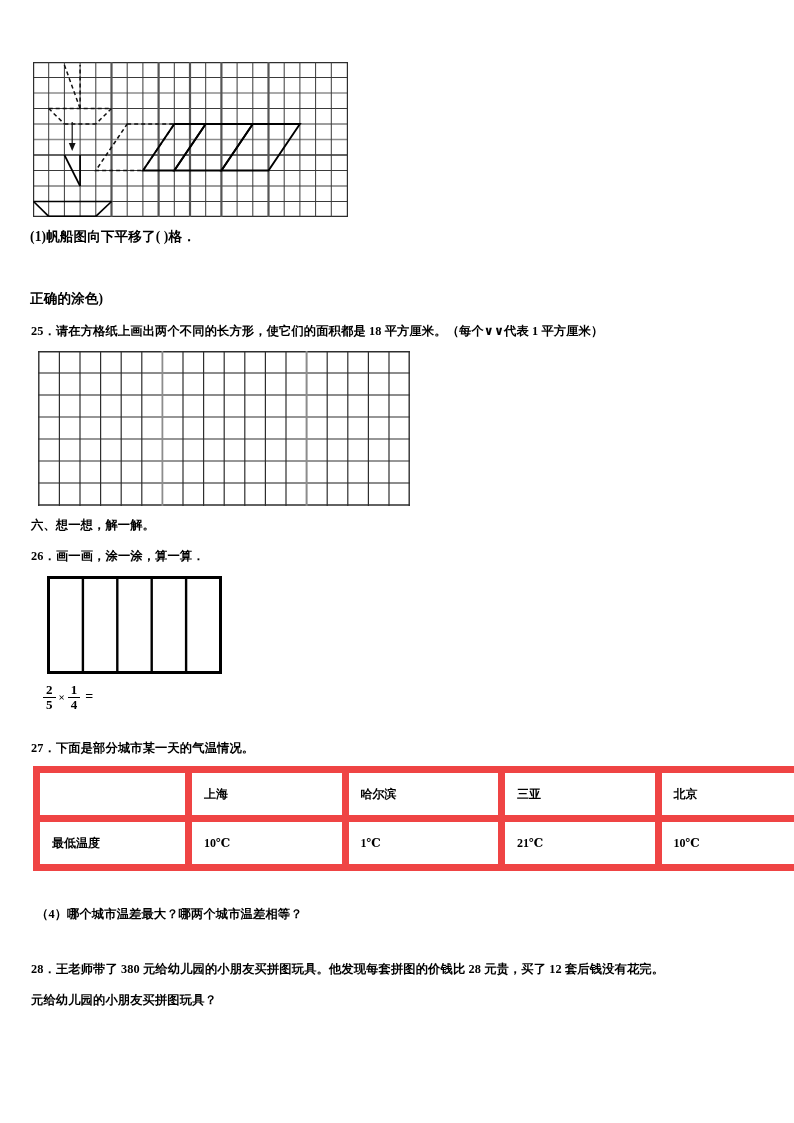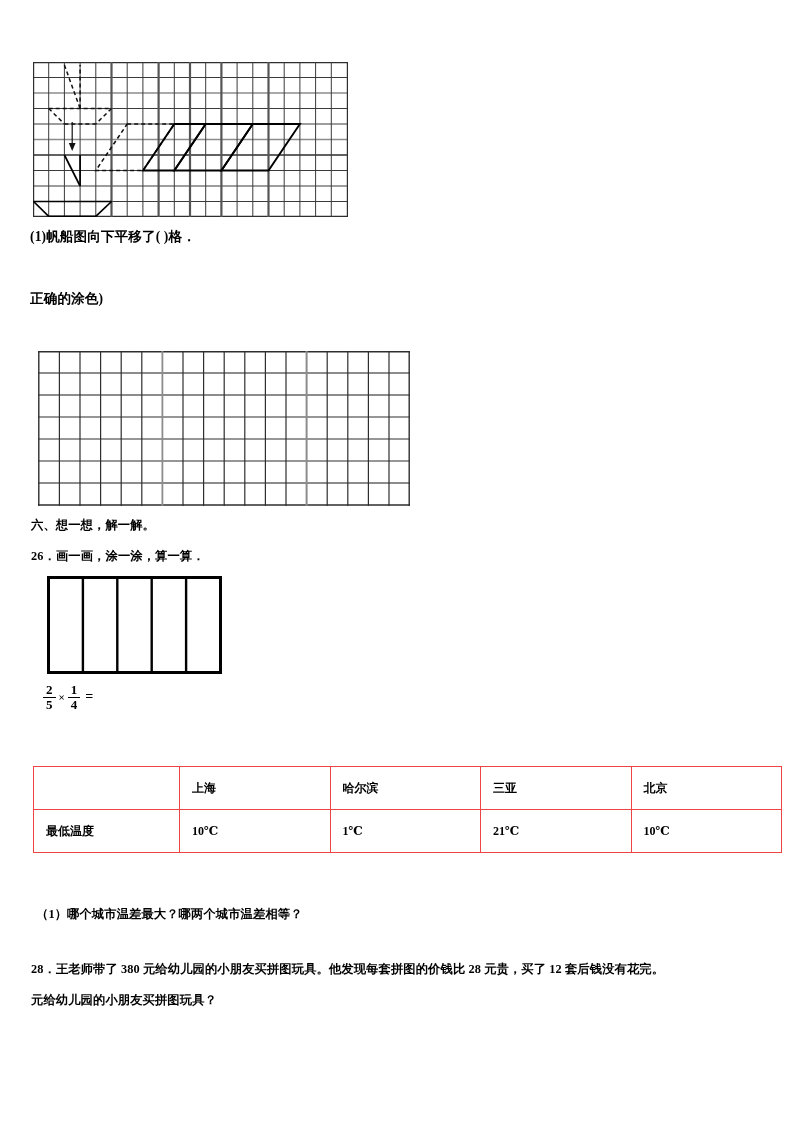--- a/index.html
+++ b/index.html
@@ -92,21 +92,21 @@
   
   #temp-table {
     position: absolute;
     left: 33px;
     top: 766px;
     width: 623px;
     border-collapse: collapse;
     table-layout: fixed;
   }
   #temp-table td {
-    border: 1px solid #ef4444;
+    border: 7px solid #ef4444;
     height: 42px;
     padding: 0 12px;
     font-size: 12px;
     font-weight: 700;
     vertical-align: middle;
     font-family: "Liberation Serif", "DejaVu Serif", serif;
   }
   #temp-table td.col0 { width: 121px; }
   #temp-table td.c { width: 125.5px; }
 </style>
@@ -196,20 +196,21 @@
         <path d="M 219.8 62 L 266.9 62 L 235.5 108.5 L 188.4 108.5 Z"></path>
       </g>
     </svg>
   </div>
 
   <div class="qline big" style="left:30px; top:228px;">(1)帆船图向下平移了(      )格．</div>
 
 
   <div class="qline big" style="left:30px; top:290px;">正确的涂色)</div>
 
+  <div class="qline" style="left:31px; top:323px;">25．请在方格纸上画出两个不同的长方形，使它们的面积都是 18 平方厘米。（每个∨∨代表 1 平方厘米）</div>
 
   <div id="fig-squarepaper">
     <svg width="372" height="155" viewBox="0 0 372 155" xmlns="http://www.w3.org/2000/svg">
       <rect x="0" y="0" width="372" height="155" fill="#ffffff"></rect>
       <g>
         <line x1="0" y1="0.8" x2="372" y2="0.8" stroke="#2e2e2e" stroke-width="1.4"></line>
         <line x1="0" y1="22" x2="372" y2="22" stroke="#8c8c8c" stroke-width="1.8"></line>
         <line x1="0" y1="44" x2="372" y2="44" stroke="#8c8c8c" stroke-width="1.8"></line>
         <line x1="0" y1="66" x2="372" y2="66" stroke="#2e2e2e" stroke-width="1.2"></line>
         <line x1="0" y1="88" x2="372" y2="88" stroke="#2e2e2e" stroke-width="1.2"></line>
@@ -261,41 +262,42 @@
       <span class="den">5</span>
     </span>
     <span class="op">×</span>
     <span class="frac">
       <span class="num">1</span>
       <span class="den">4</span>
     </span>
     <span class="eq">=</span>
   </div>
 
+  <div class="qline" style="left:31px; top:740px;">27．下面是部分城市某一天的气温情况。</div>
 
   <table id="temp-table">
     <tbody>
       <tr>
         <td class="col0"></td>
         <td class="c">上海</td>
         <td class="c">哈尔滨</td>
         <td class="c">三亚</td>
         <td class="c">北京</td>
       </tr>
       <tr>
         <td class="col0">最低温度</td>
         <td class="c">10℃</td>
         <td class="c">1℃</td>
         <td class="c">21℃</td>
         <td class="c">10℃</td>
       </tr>
     </tbody>
   </table>
 
-  <div class="qline" style="left:36px; top:906px;">（1）哪个城市温差最大？哪两个城市温差相等？</div>
+  <div class="qline" style="left:36px; top:906px;">（4）哪个城市温差最大？哪两个城市温差相等？</div>
 
 
   <div class="qline" style="left:31px; top:961px;text-align:right;">28．王老师带了 380 元给幼儿园的小朋友买拼图玩具。他发现每套拼图的价钱比 28 元贵，买了 12 套后钱没有花完。</div>
 
   <div class="qline" style="left:31px; top:992px;">元给幼儿园的小朋友买拼图玩具？</div>
 
 
 </div>
 
 </body></html>

